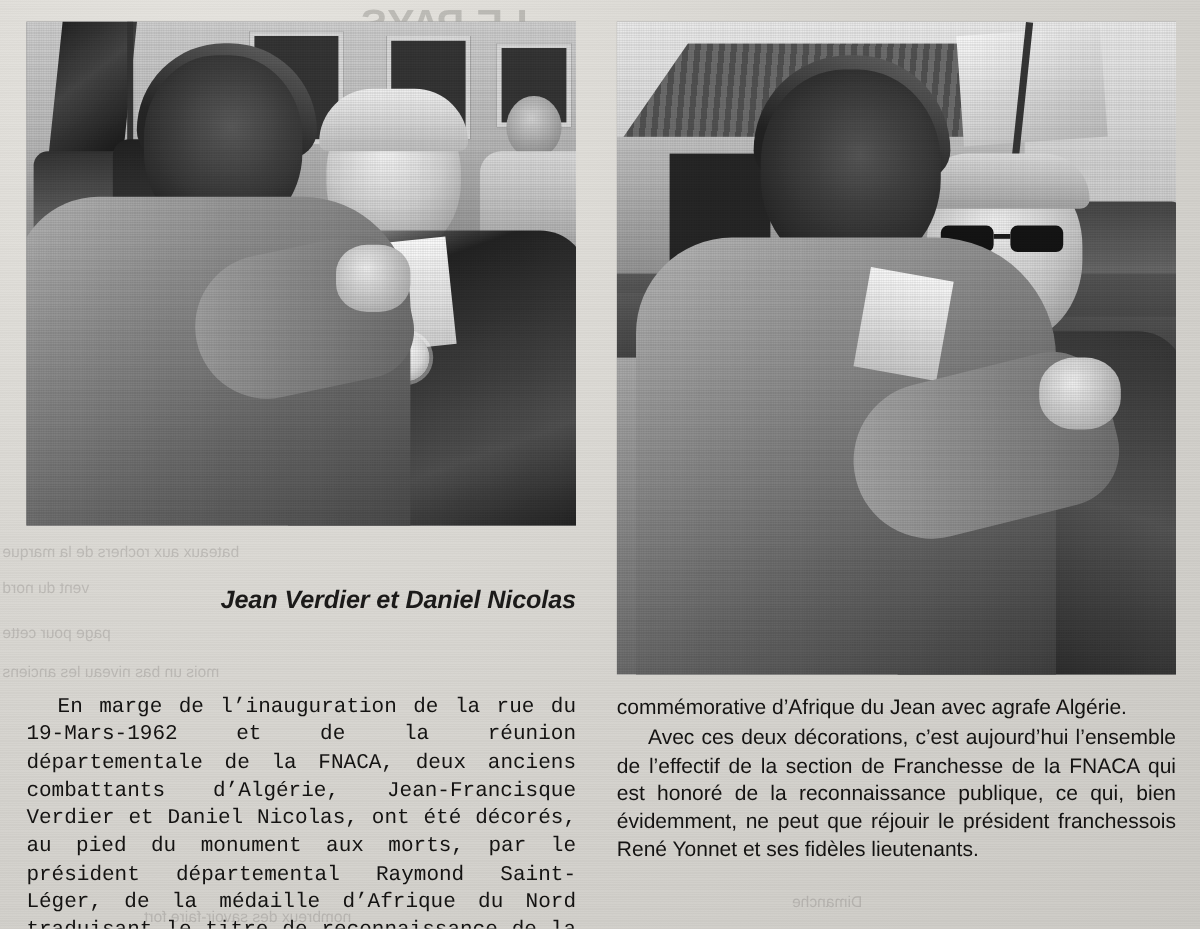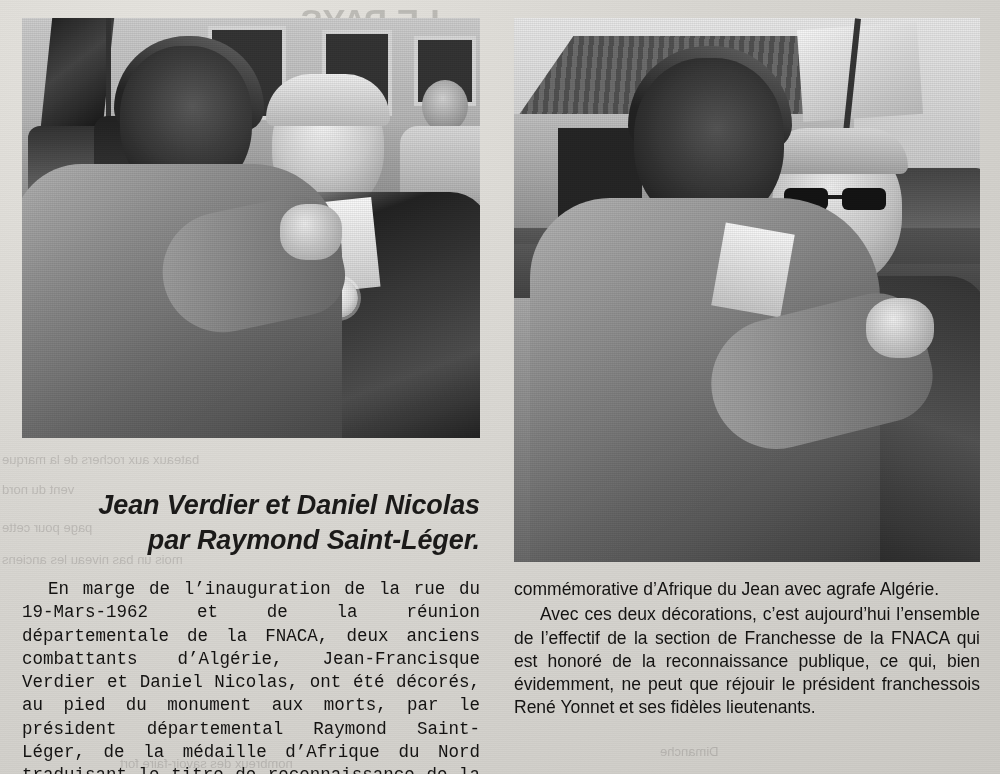--- a/index.html
+++ b/index.html
@@ -272,21 +272,21 @@
 
   
   #caption {
     position: absolute;
     left: 22px;
     top: 488px;
     width: 458px;
     text-align: right;
     font-weight: bold;
     font-style: italic;
-    font-size: 27px;
+    font-size: 21px;
     line-height: 1.28;
     color: #1b1a19;
     letter-spacing: -0.1px;
   }
 
   
   .col {
     position: absolute;
     font-size: 17.5px;
     line-height: 1.33;
@@ -381,21 +381,20 @@
       <div class="collar"></div>
       <div class="arm"></div>
       <div class="hand"></div>
     </div>
 
     <div class="grain"></div>
   </div>
 
   <div id="caption">
     <div>Jean Verdier et Daniel Nicolas</div>
-    <div>par Raymond Saint-Léger.</div>
   </div>
 
   <div class="col" id="col-left">
     <p class="indent">En marge de l’inauguration de la rue du 19-Mars-1962 et de la réunion départementale de la FNACA, deux anciens combattants d’Algérie, Jean-Francisque Verdier et Daniel Nicolas, ont été décorés, au pied du monument aux morts, par le président départemental Raymond Saint-Léger, de la médaille d’Afrique du Nord traduisant le titre de reconnaissance de la Nation, et de la médaille</p>
   </div>
 
   <div class="col" id="col-right">
     <p>commémorative d’Afrique du Jean avec agrafe Algérie.</p>
     <p class="indent">Avec ces deux décorations, c’est aujourd’hui l’ensemble de l’effectif de la section de Franchesse de la FNACA qui est honoré de la reconnaissance publique, ce qui, bien évidemment, ne peut que réjouir le président franchessois René Yonnet et ses fidèles lieutenants.</p>
   </div>

